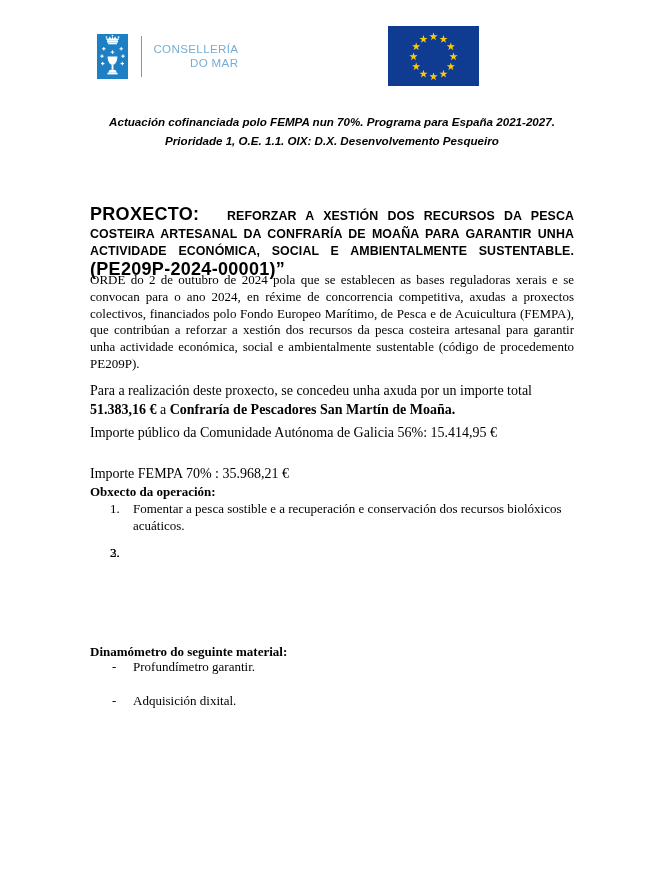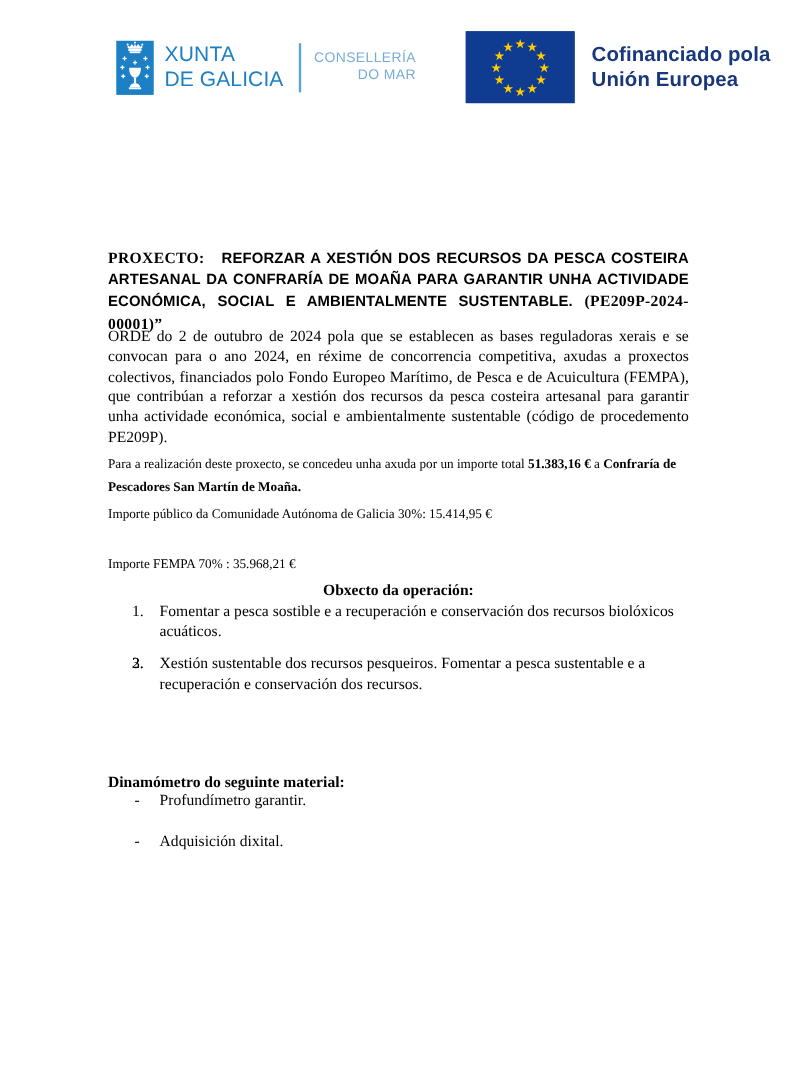--- a/index.html
+++ b/index.html
@@ -138,62 +138,62 @@
     width: 484px;
     text-align: justify;
     text-align-last: left;
     font-family: "Liberation Sans", sans-serif;
     font-weight: bold;
     font-size: 12.4px;
     line-height: 17.5px;
     letter-spacing: 0.1px;
   }
   .project-title .serif-bold {
-    font-family: Liberation Serif, serif;
-    font-weight: bold;
-    font-size: 13px;
+    font-family: Liberation Sans, sans-serif;
+    font-weight: bold;
+    font-size: 18px;
     letter-spacing: 0.3px;
   }
 
   .body-para {
     position: absolute;
     left: 0;
     width: 484px;
     text-align: justify;
     font-family: "Liberation Serif", serif;
     font-size: 13px;
     line-height: 16.8px;
   }
   #para-orde { top: 259px; font-family: Liberation Serif, serif; }
 
   .award-para {
     position: absolute;
     left: 0;
     width: 484px;
     text-align: left;
     font-family: "Liberation Serif", serif;
-    font-size: 11px;
+    font-size: 14px;
     line-height: 19px;
   }
   #para-award   { top: 367px; }
   #para-public  { top: 409px; }
   #para-fempa   { top: 450px; }
 
   .award-para b { font-weight: bold; }
 
   .section-head {
     position: absolute;
     left: 0;
     width: 484px;
     font-family: "Liberation Serif", serif;
     font-weight: bold;
     font-size: 13px;
     line-height: 17px;
   }
-  #head-obxecto     { top: 470px; text-align: center; }
+  #head-obxecto     { top: 470px; }
   #head-adquisicion { top: 630px; }
 
   .num-list {
     position: absolute;
     left: 0;
     width: 484px;
     margin: 0;
     padding: 0;
     list-style: none;
     font-family: "Liberation Serif", serif;
@@ -283,24 +283,20 @@
               <rect x="14.95" y="16.45" width="1.1" height="3.4"></rect>
           </g>
 
           <g fill="#ffffff">
             <path d="M10.6 22.4 L20.4 22.4 C20.4 27.6 18.2 30.4 15.5 30.8 C12.8 30.4 10.6 27.6 10.6 22.4 Z"></path>
             <rect x="14.6" y="30.6" width="1.8" height="5.0"></rect>
             <path d="M11.3 38.8 C11.3 36.6 13.0 35.4 15.5 35.4 C18.0 35.4 19.7 36.6 19.7 38.8 Z"></path>
             <rect x="10.4" y="38.8" width="10.2" height="1.6"></rect>
           </g>
         </svg>
-      </div>
-      <div class="xunta-wordmark">
-        <div class="l1">XUNTA</div>
-        <div class="l2">DE GALICIA</div>
       </div>
       <div class="xunta-divider"></div>
       <div class="conselleria">
         <div>CONSELLERÍA</div>
         <div>DO MAR</div>
       </div>
     </div>
 
     <div class="eu-lockup">
       <svg class="eu-flag" viewBox="0 0 135 90" aria-hidden="true">
@@ -314,48 +310,46 @@
           <polygon points="93.5,54.6 94.95,59.05 99.65,59.05 95.85,61.8 97.3,66.25 93.5,63.5 89.7,66.25 91.15,61.8 87.35,59.05 92.05,59.05"></polygon>
           <polygon points="82.5,65.6 83.95,70.05 88.65,70.05 84.85,72.8 86.3,77.25 82.5,74.5 78.7,77.25 80.15,72.8 76.35,70.05 81.05,70.05"></polygon>
           <polygon points="67.5,69.6 68.95,74.05 73.65,74.05 69.85,76.8 71.3,81.25 67.5,78.5 63.7,81.25 65.15,76.8 61.35,74.05 66.05,74.05"></polygon>
           <polygon points="52.5,65.6 53.95,70.05 58.65,70.05 54.85,72.8 56.3,77.25 52.5,74.5 48.7,77.25 50.15,72.8 46.35,70.05 51.05,70.05"></polygon>
           <polygon points="41.5,54.6 42.95,59.05 47.65,59.05 43.85,61.8 45.3,66.25 41.5,63.5 37.7,66.25 39.15,61.8 35.35,59.05 40.05,59.05"></polygon>
           <polygon points="37.5,39.6 38.95,44.05 43.65,44.05 39.85,46.8 41.3,51.25 37.5,48.5 33.7,51.25 35.15,46.8 31.35,44.05 36.05,44.05"></polygon>
           <polygon points="41.5,24.6 42.95,29.05 47.65,29.05 43.85,31.8 45.3,36.25 41.5,33.5 37.7,36.25 39.15,31.8 35.35,29.05 40.05,29.05"></polygon>
           <polygon points="52.5,13.6 53.95,18.05 58.65,18.05 54.85,20.8 56.3,25.25 52.5,22.5 48.7,25.25 50.15,20.8 46.35,18.05 51.05,18.05"></polygon>
         </g>
       </svg>
-      <div class="eu-text">
-        <div>Cofinanciado pola</div>
-        <div>Unión Europea</div>
-      </div>
     </div>
   </div>
 
   <div class="content">
 
     <div class="subsidy-note">
+      <div>Actuación cofinanciada polo FEMPA nun 70%. Programa para España 2021-2027.</div>
+      <div>Prioridade 1, O.E. 1.1. OIX: D.X. Desenvolvemento Pesqueiro</div>
     </div>
 
     <p class="project-title"><span class="serif-bold">PROXECTO:</span>&nbsp;&nbsp; <span>REFORZAR A XESTIÓN DOS RECURSOS DA PESCA COSTEIRA ARTESANAL DA CONFRARÍA DE MOAÑA PARA GARANTIR UNHA ACTIVIDADE ECONÓMICA, SOCIAL E AMBIENTALMENTE SUSTENTABLE.</span> <span class="serif-bold">(PE209P-2024-00001)”</span></p>
 
     <p class="body-para" id="para-orde">ORDE do 2 de outubro de 2024 pola que se establecen as bases reguladoras xerais e se convocan para o ano 2024, en réxime de concorrencia competitiva, axudas a proxectos colectivos, financiados polo Fondo Europeo Marítimo, de Pesca e de Acuicultura (FEMPA), que contribúan a reforzar a xestión dos recursos da pesca costeira artesanal para garantir unha actividade económica, social e ambientalmente sustentable (código de procedemento PE209P).</p>
 
     <p class="award-para" id="para-award"><span>Para a realización deste proxecto, se concedeu unha axuda por un importe total </span><b>51.383,16 €</b><span> a </span><b>Confraría de Pescadores San Martín de Moaña.</b></p>
 
-    <p class="award-para" id="para-public">Importe público da Comunidade Autónoma de Galicia 30%: 15.414,95 €</p>
+    <p class="award-para" id="para-public">Importe público da Comunidade Autónoma de Galicia 56%: 15.414,95 €</p>
 
     <p class="award-para" id="para-fempa">Importe FEMPA 70% : 35.968,21 €</p>
 
     <p class="section-head" id="head-obxecto">Obxecto da operación:</p>
 
     <ul class="num-list" id="list-obxecto">
       <li><span class="marker">1.</span><span>Fomentar a pesca sostible e a recuperación e conservación dos recursos biolóxicos acuáticos.</span></li>
       <li><span class="marker">2.</span></li>
-      <li><span class="marker">3.</span><span>Xestión sustentable dos recursos pesqueiros. Fomentar a pesca sustentable e a recuperación e conservación dos recursos.</span></li>
+      <li><span class="marker">3.</span></li>
     </ul>
 
     <p class="section-head" id="head-adquisicion">Dinamómetro do seguinte material:</p>
 
     <ul class="dash-list" id="list-material">
       <li><span class="marker">-</span><span>Profundímetro garantir.</span></li>
       <li><span class="marker">-</span><span>Adquisición dixital.</span></li>
     </ul>
 
   </div>

